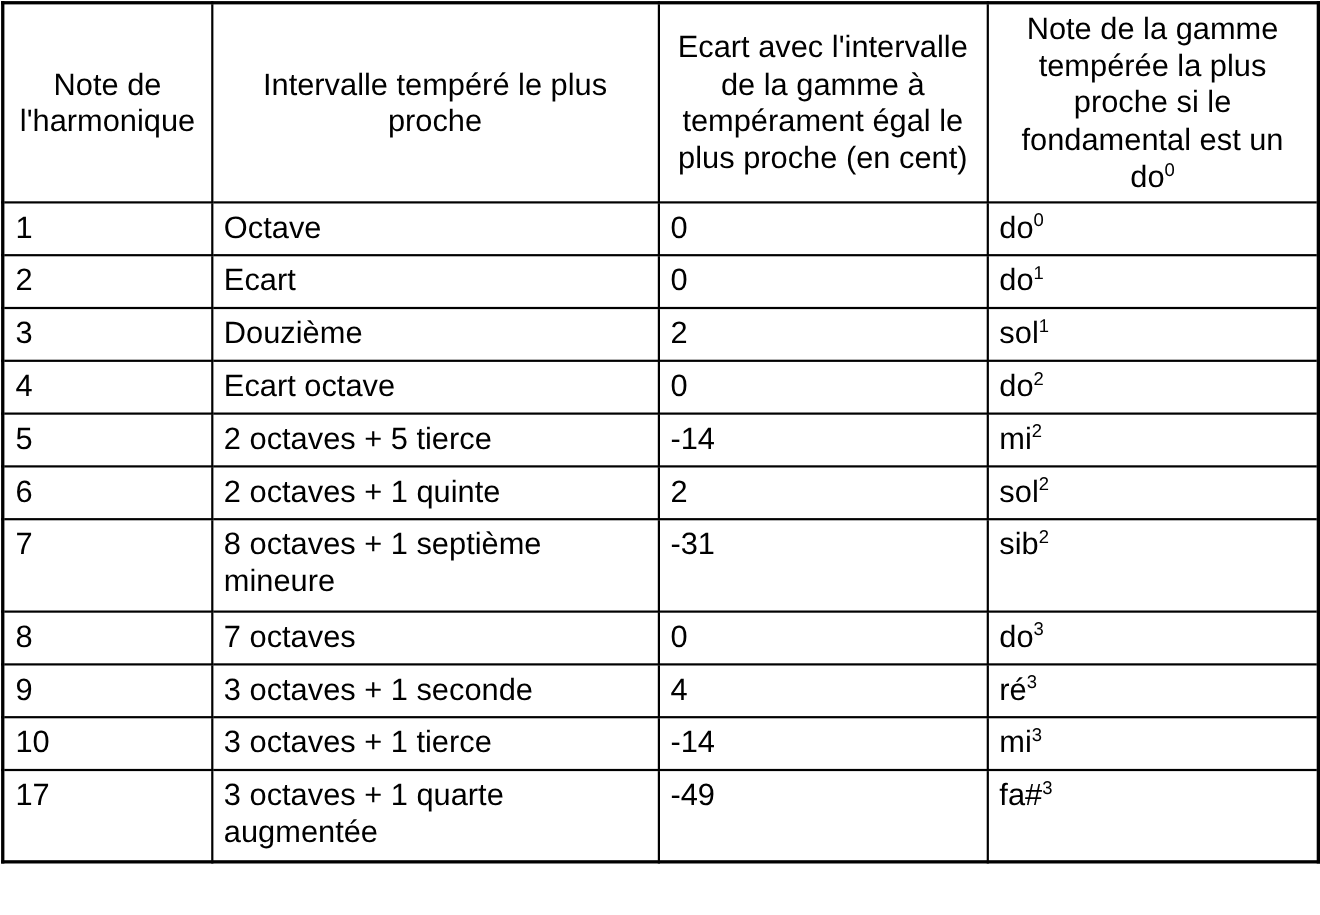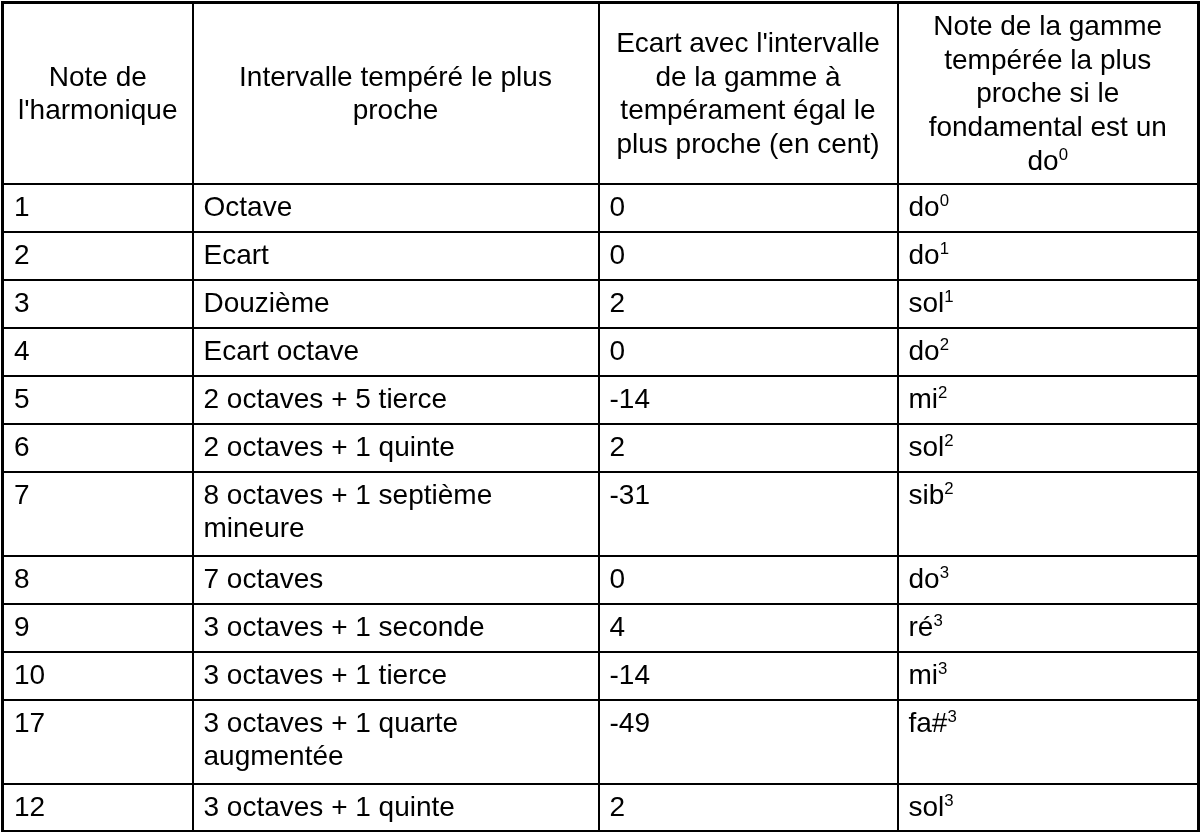--- a/index.html
+++ b/index.html
@@ -135,20 +135,14 @@
     <td>3 octaves + 1 tierce</td>
     <td>-14</td>
     <td><span>mi</span><sup>3</sup></td>
   </tr>
       <tr>
     <td>17</td>
     <td>3 octaves + 1 quarte augmentée</td>
     <td>-49</td>
     <td><span>fa#</span><sup>3</sup></td>
   </tr>
-      <tr>
-    <td>12</td>
-    <td>3 octaves + 1 quinte</td>
-    <td>2</td>
-    <td><span>sol</span><sup>3</sup></td>
-  </tr>
     </tbody>
 </table>
 
 </body></html>

